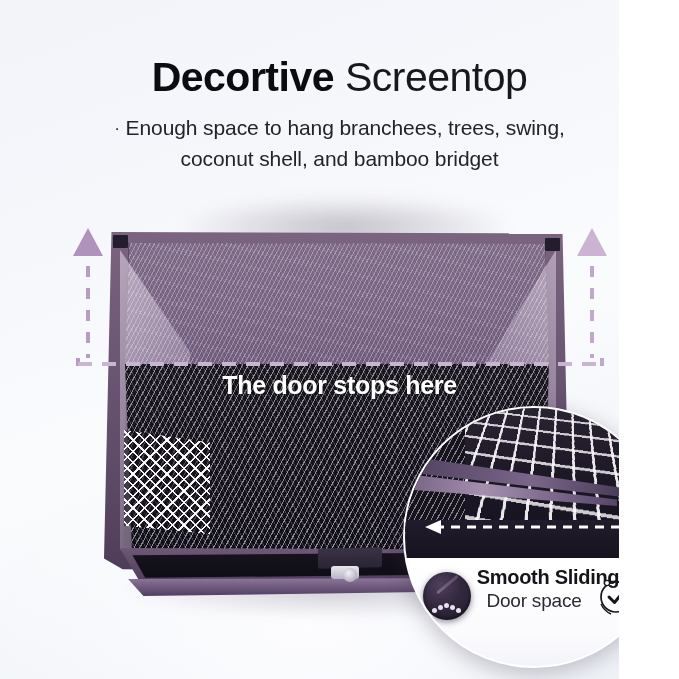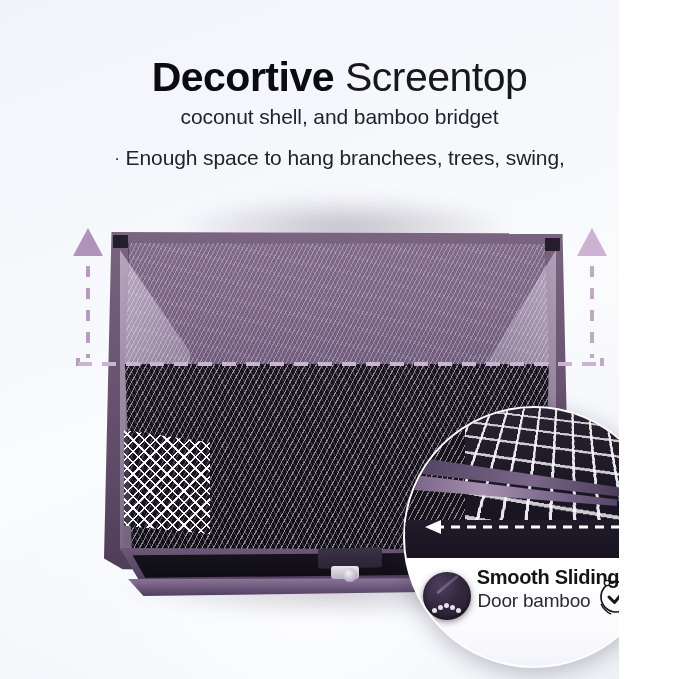--- a/index.html
+++ b/index.html
@@ -229,26 +229,26 @@
 </head>
 <body>
 
 <div id="stage">
 
   <div class="header">
     <h1 class="title">
       <span class="bold">Decortive</span>
       <span class="light">Screentop</span>
     </h1>
-    <p class="subtitle" style="padding-top:0">
-      <span>coconut shell, and bamboo bridget</span>
-    </p>
     <p class="subtitle">
       <span class="bullet">·</span>
       <span>Enough space to hang branchees, trees, swing,</span>
+    </p>
+    <p class="subtitle" style="padding-top:0">
+      <span>coconut shell, and bamboo bridget</span>
     </p>
   </div>
 
   <div class="product">
     <div class="top-shadow"></div>
     <div class="floor-shadow"></div>
 
     <div class="frame"></div>
     <div class="frame-inner"></div>
 
@@ -277,20 +277,21 @@
     <line x1="88" y1="266" x2="88" y2="358" stroke="#b79cc0" stroke-width="4" stroke-dasharray="11 11"></line>
     <polyline points="78,358 78,366" stroke="#b79cc0" stroke-width="4" fill="none"></polyline>
 
     <polygon points="592,228 607,256 577,256" fill="#cdb3d3"></polygon>
     <line x1="592" y1="266" x2="592" y2="358" stroke="#c0a8c8" stroke-width="4" stroke-dasharray="11 11"></line>
     <polyline points="602,358 602,366" stroke="#c0a8c8" stroke-width="4" fill="none"></polyline>
 
     <line x1="78" y1="364" x2="602" y2="364" stroke="#c9b4d2" stroke-width="4" stroke-dasharray="14 10"></line>
   </svg>
 
+  <div class="door-line-text">The door stops here</div>
 
   <div class="inset">
     <div class="inset-photo">
       <div class="inset-grid"></div>
       <div class="inset-dark-left"></div>
       <div class="inset-beam2"></div>
       <div class="inset-beam"></div>
     </div>
     <div class="inset-rail"></div>
     <div class="inset-rightpost"></div>
@@ -298,21 +299,21 @@
 
     <div class="inset-arrow-wrap">
       <svg width="258" height="22" viewBox="0 0 258 22">
         <line x1="30" y1="11" x2="230" y2="11" stroke="#ffffff" stroke-width="3" stroke-dasharray="9 7"></line>
         <polygon points="20,11 36,4 36,18" fill="#ffffff"></polygon>
         <polygon points="242,11 226,4 226,18" fill="#ffffff"></polygon>
       </svg>
     </div>
 
     <div class="inset-title">Smooth Sliding</div>
-    <div class="inset-sub">Door bamboo</div>
+    <div class="inset-sub">Door space</div>
 
     <div class="knob">
       <div class="knob-slot"></div>
       <div class="knob-dots">
         <i style="left:0px;top:5px"></i>
           <i style="left:6px;top:2px"></i>
         <i style="left:12px;top:0px"></i>
           <i style="left:18px;top:2px"></i>
         <i style="left:24px;top:5px"></i>
       </div>

